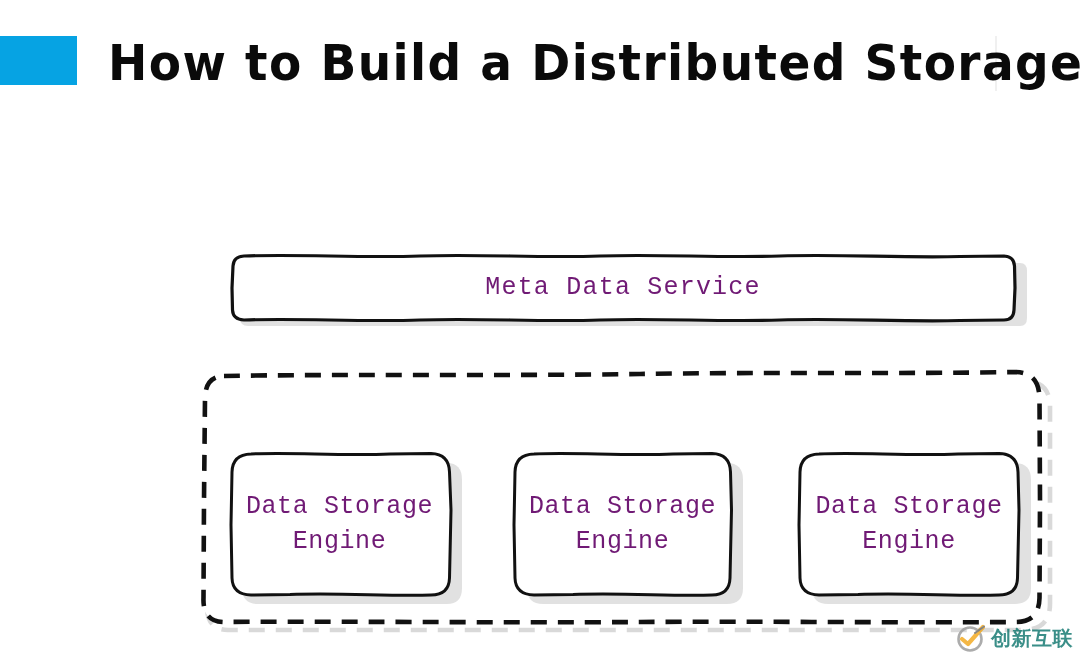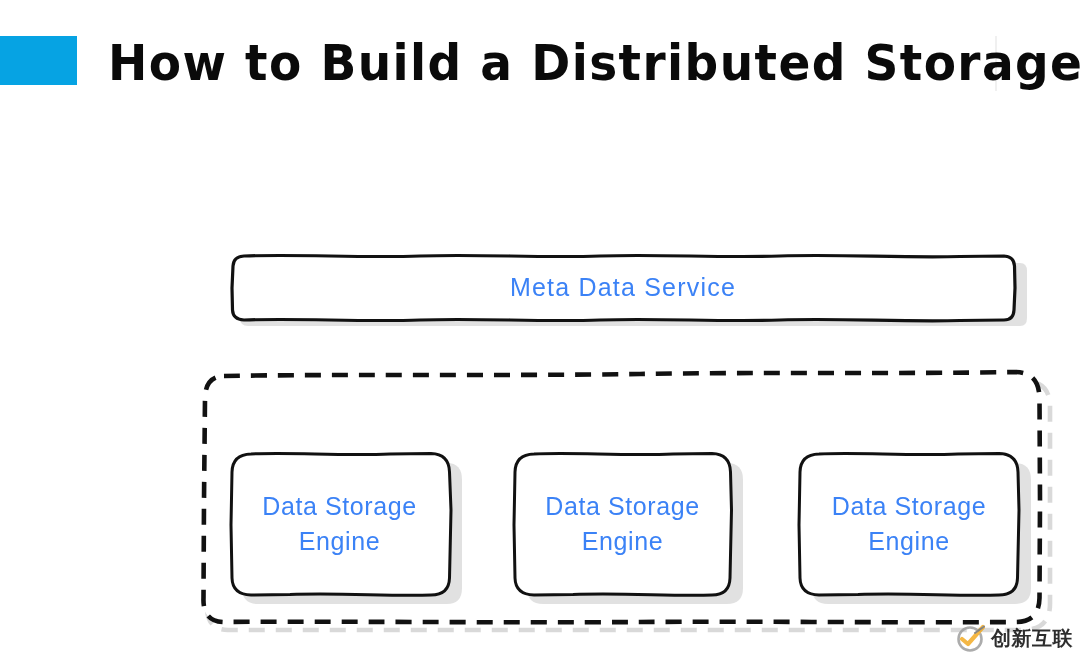--- a/index.html
+++ b/index.html
@@ -75,22 +75,22 @@
   .dash-shadow  { fill: none; stroke: #cfcfcf; stroke-width: 4.6;
                   stroke-linecap: butt; stroke-dasharray: 16 11; opacity: .8; }
 
   
   .box-label {
     position: absolute;
     display: flex;
     align-items: center;
     justify-content: center;
     text-align: center;
-    color: #3b82f6;
-    font-family: Liberation Sans, sans-serif;
+    color: #701a75;
+    font-family: Liberation Mono, monospace;
     pointer-events: none;
   }
   #label-meta {
     left: 231px; top: 255px; width: 784px; height: 65px;
     font-size: 25px; letter-spacing: 1.2px;
   }
   #label-consensus {
     left: 203px; top: 400px; width: 837px; height: 40px;
     font-size: 25px; letter-spacing: 1.1px;
   }
@@ -117,21 +117,21 @@
   }
   #watermark-mark {
     position: relative;
     width: 30px; height: 30px;
     flex: 0 0 30px;
   }
   #watermark-text {
     font-family: "DejaVu Sans", sans-serif;
     font-size: 20px;
     font-weight: 700;
-    color: #000000;
+    color: #0f766e;
     letter-spacing: 0.5px;
     white-space: nowrap;
   }
 </style>
 </head>
 <body>
 
 <div id="slide">
 
   <div id="accent-square"></div>

